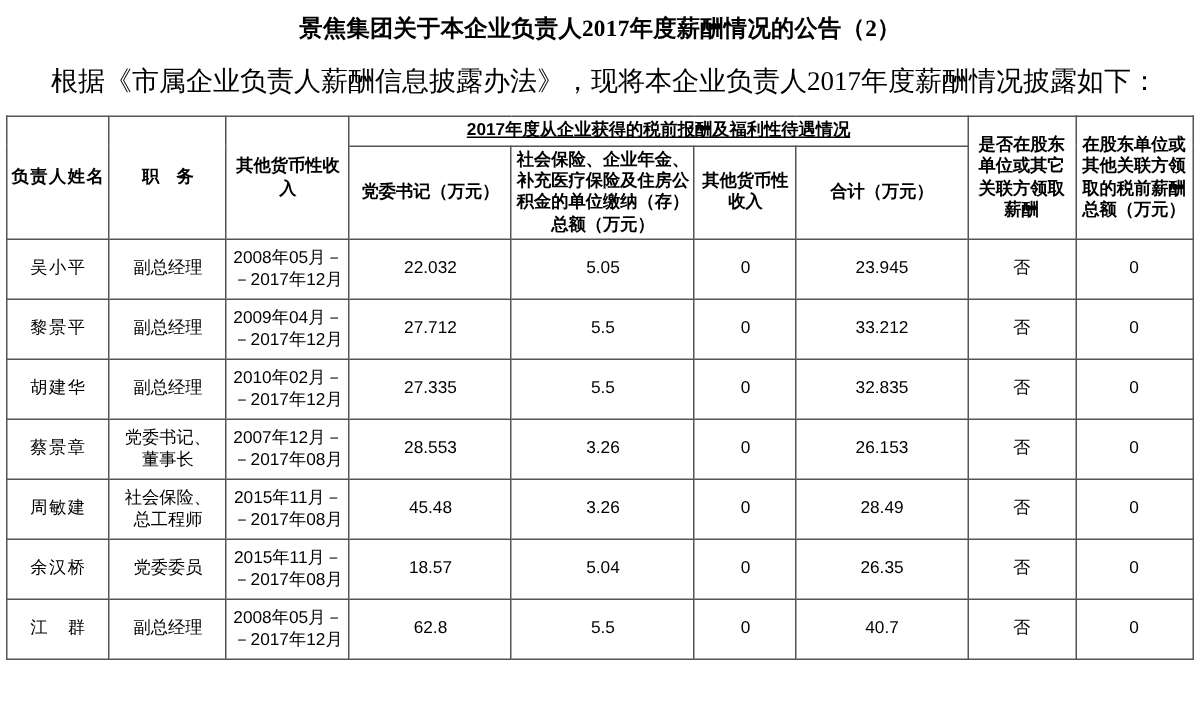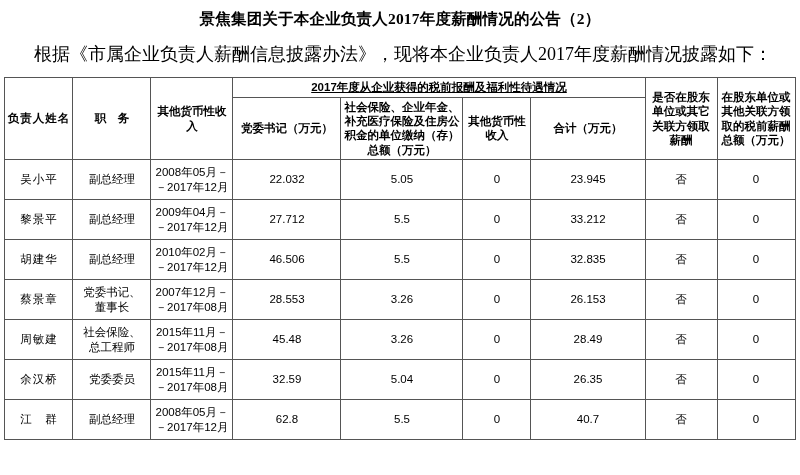--- a/index.html
+++ b/index.html
@@ -144,21 +144,21 @@
         <td>0</td>
         <td>33.212</td>
         <td>否</td>
         <td>0</td>
       </tr>
       <tr class="row-h">
         <td class="name-cell">胡建华</td>
         <td class="post-cell">副总经理</td>
         <td class="period-cell">2010年02月－
 －2017年12月</td>
-        <td>46.506</td>
+        <td>27.335</td>
         <td>5.5</td>
         <td>0</td>
         <td>32.835</td>
         <td>否</td>
         <td>0</td>
       </tr>
       <tr class="row-h">
         <td class="name-cell">蔡景章</td>
         <td class="post-cell">党委书记、
 董事长</td>
@@ -182,21 +182,21 @@
         <td>0</td>
         <td>28.49</td>
         <td>否</td>
         <td>0</td>
       </tr>
       <tr class="row-h">
         <td class="name-cell">余汉桥</td>
         <td class="post-cell">党委委员</td>
         <td class="period-cell">2015年11月－
 －2017年08月</td>
-        <td>32.59</td>
+        <td>18.57</td>
         <td>5.04</td>
         <td>0</td>
         <td>26.35</td>
         <td>否</td>
         <td>0</td>
       </tr>
       <tr class="row-h">
         <td class="name-cell">江　群</td>
         <td class="post-cell">副总经理</td>
         <td class="period-cell">2008年05月－

